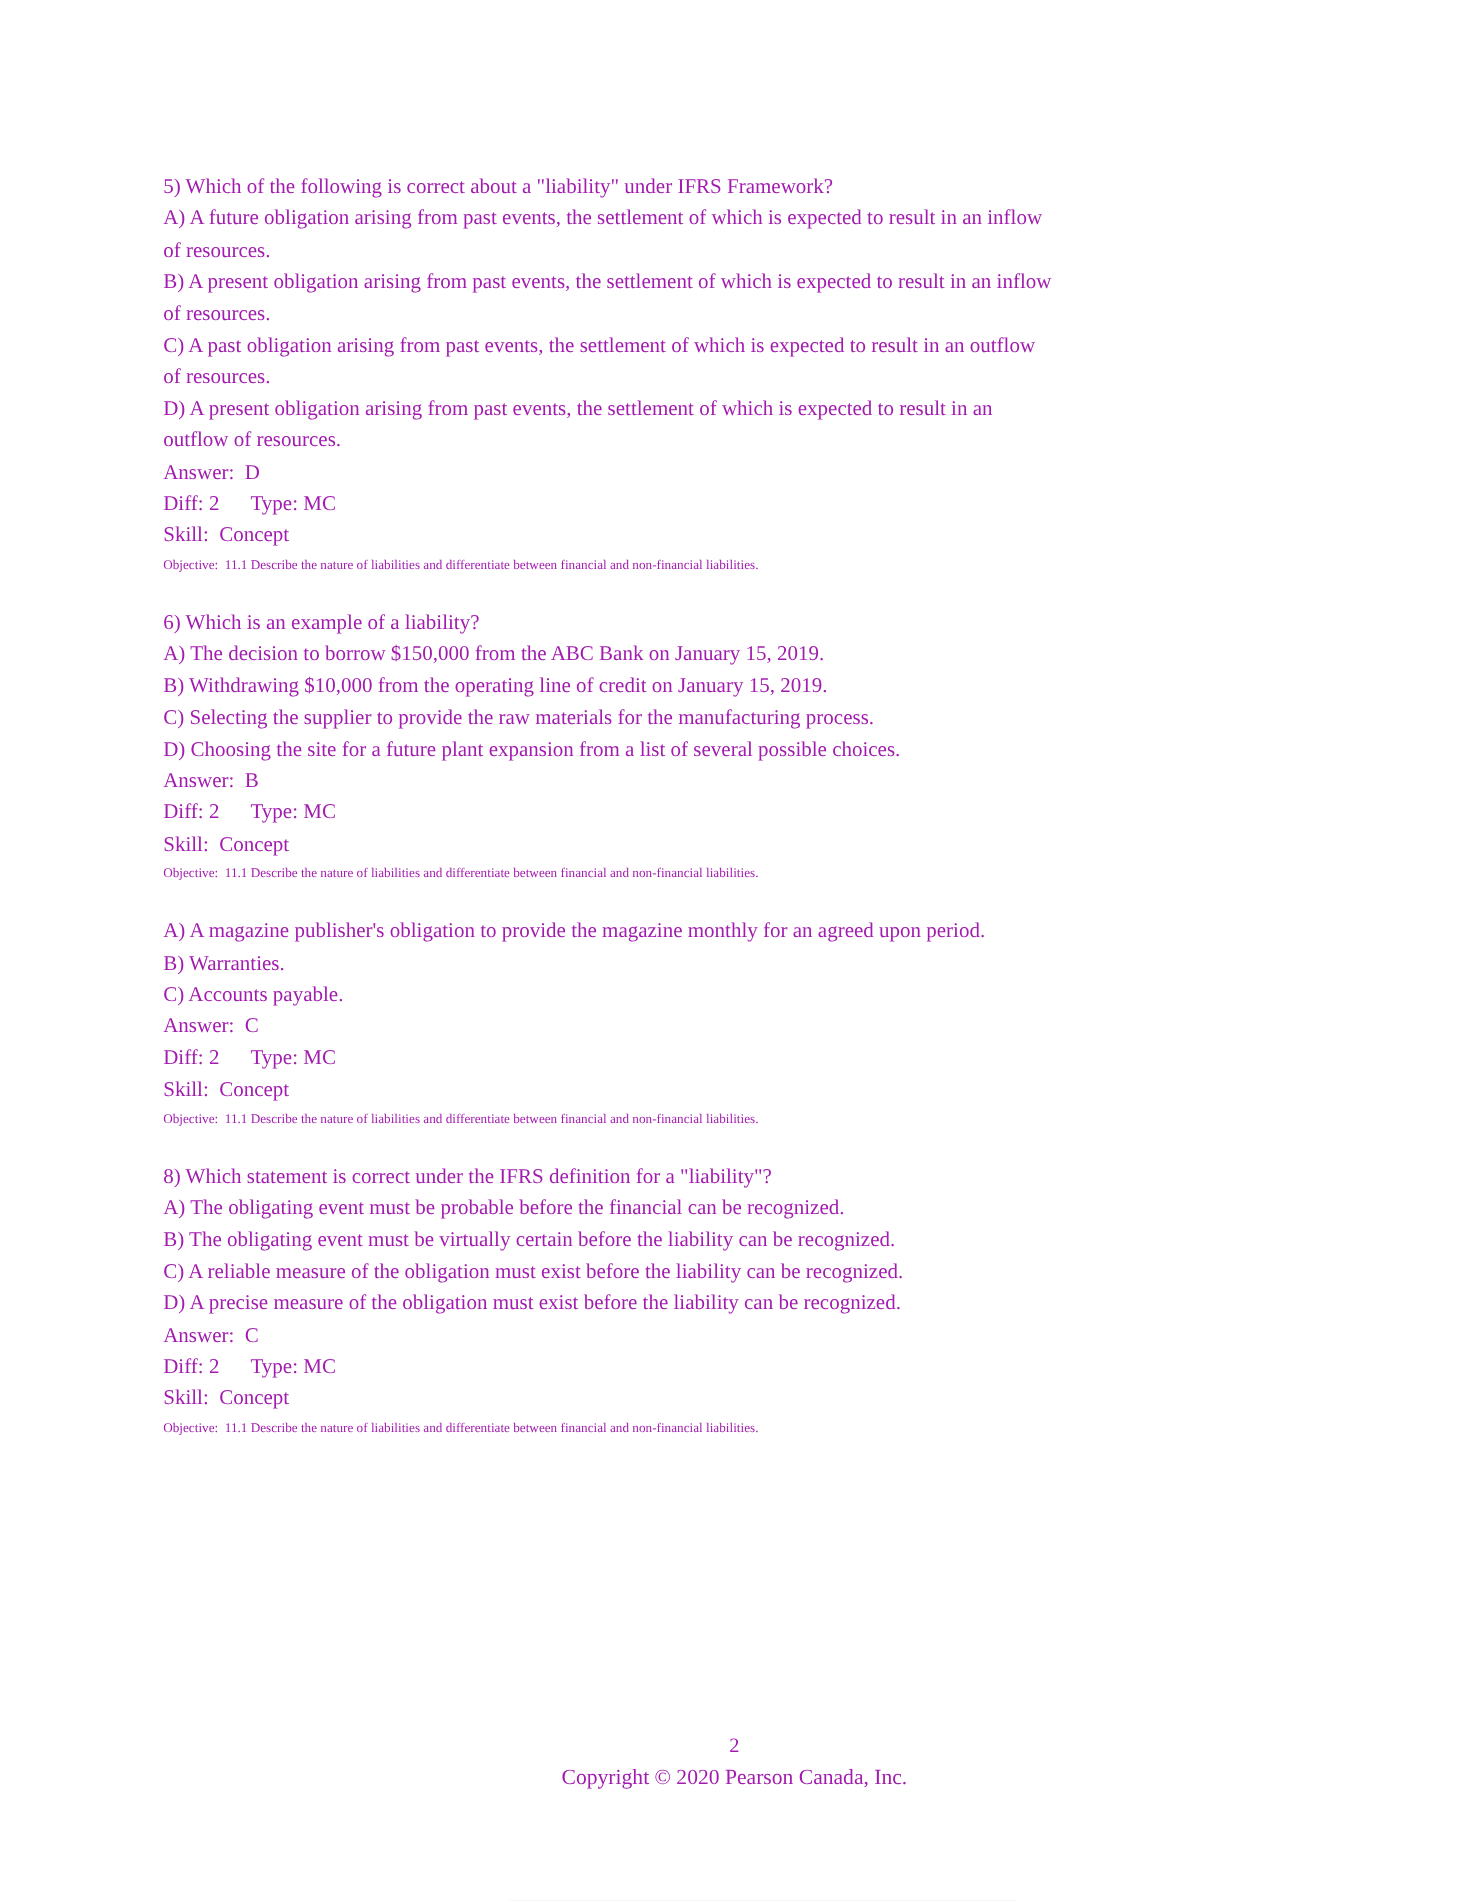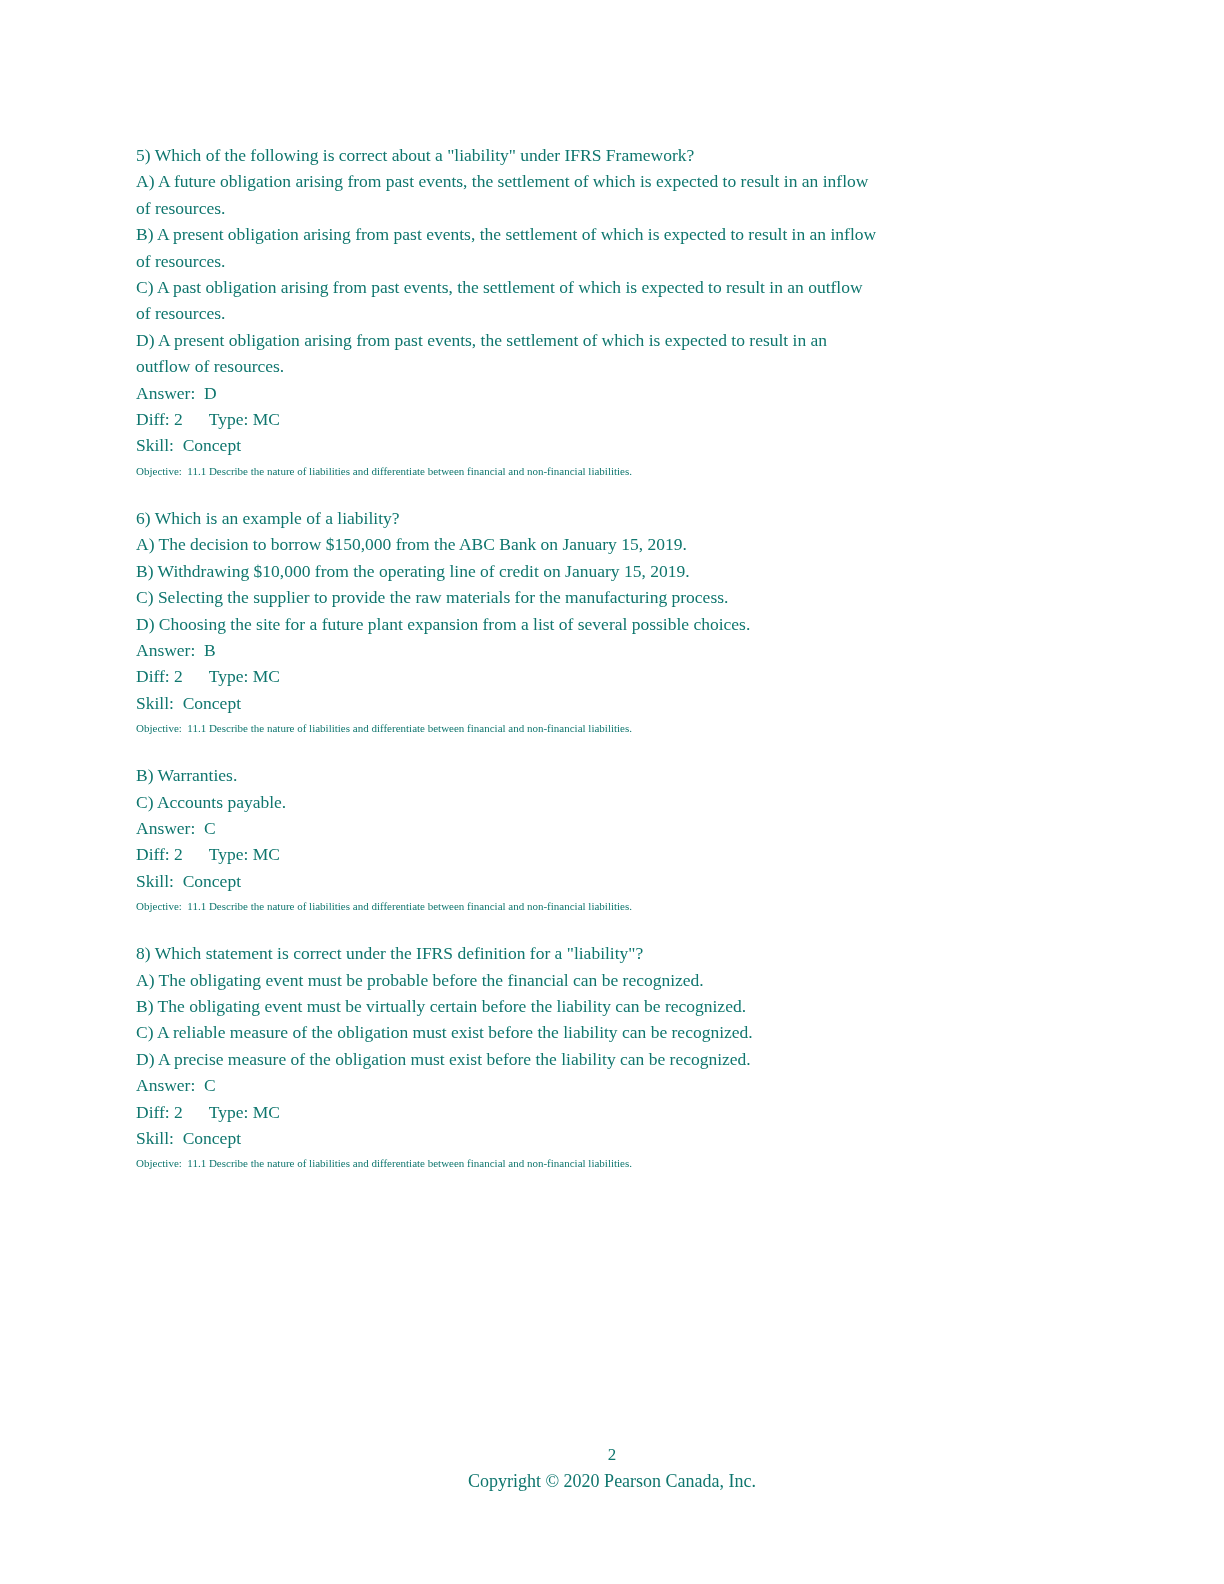--- a/index.html
+++ b/index.html
@@ -6,21 +6,21 @@
     margin: 0;
     padding: 0;
     background: #e8e8e8;
   }
   .page {
     position: relative;
     width: 1224px;
     height: 1584px;
     margin: 0 auto;
     background: #ffffff;
-    color: #0f766e;
+    color: #a21caf;
     font-family: "Liberation Serif", "DejaVu Serif", serif;
     overflow: hidden;
   }
   .content {
     position: absolute;
     left: 136px;
     top: 142px;
     width: 948px;
   }
   .question {
@@ -81,20 +81,21 @@
       <p class="line option">B) Withdrawing $10,000 from the operating line of credit on January 15, 2019.</p>
       <p class="line option">C) Selecting the supplier to provide the raw materials for the manufacturing process.</p>
       <p class="line option">D) Choosing the site for a future plant expansion from a list of several possible choices.</p>
       <p class="line answer">Answer:  B</p>
       <p class="line meta">Diff: 2      Type: MC</p>
       <p class="line meta">Skill:  Concept</p>
       <p class="line objective">Objective:  11.1 Describe the nature of liabilities and differentiate between financial and non-financial liabilities.</p>
     </section>
 
     <section class="question">
+      <p class="line option">A) A magazine publisher's obligation to provide the magazine monthly for an agreed upon period.</p>
       <p class="line option">B) Warranties.</p>
       <p class="line option">C) Accounts payable.</p>
       <p class="line answer">Answer:  C</p>
       <p class="line meta">Diff: 2      Type: MC</p>
       <p class="line meta">Skill:  Concept</p>
       <p class="line objective">Objective:  11.1 Describe the nature of liabilities and differentiate between financial and non-financial liabilities.</p>
     </section>
 
     <section class="question">
       <p class="line stem">8) Which statement is correct under the IFRS definition for a "liability"?</p>

